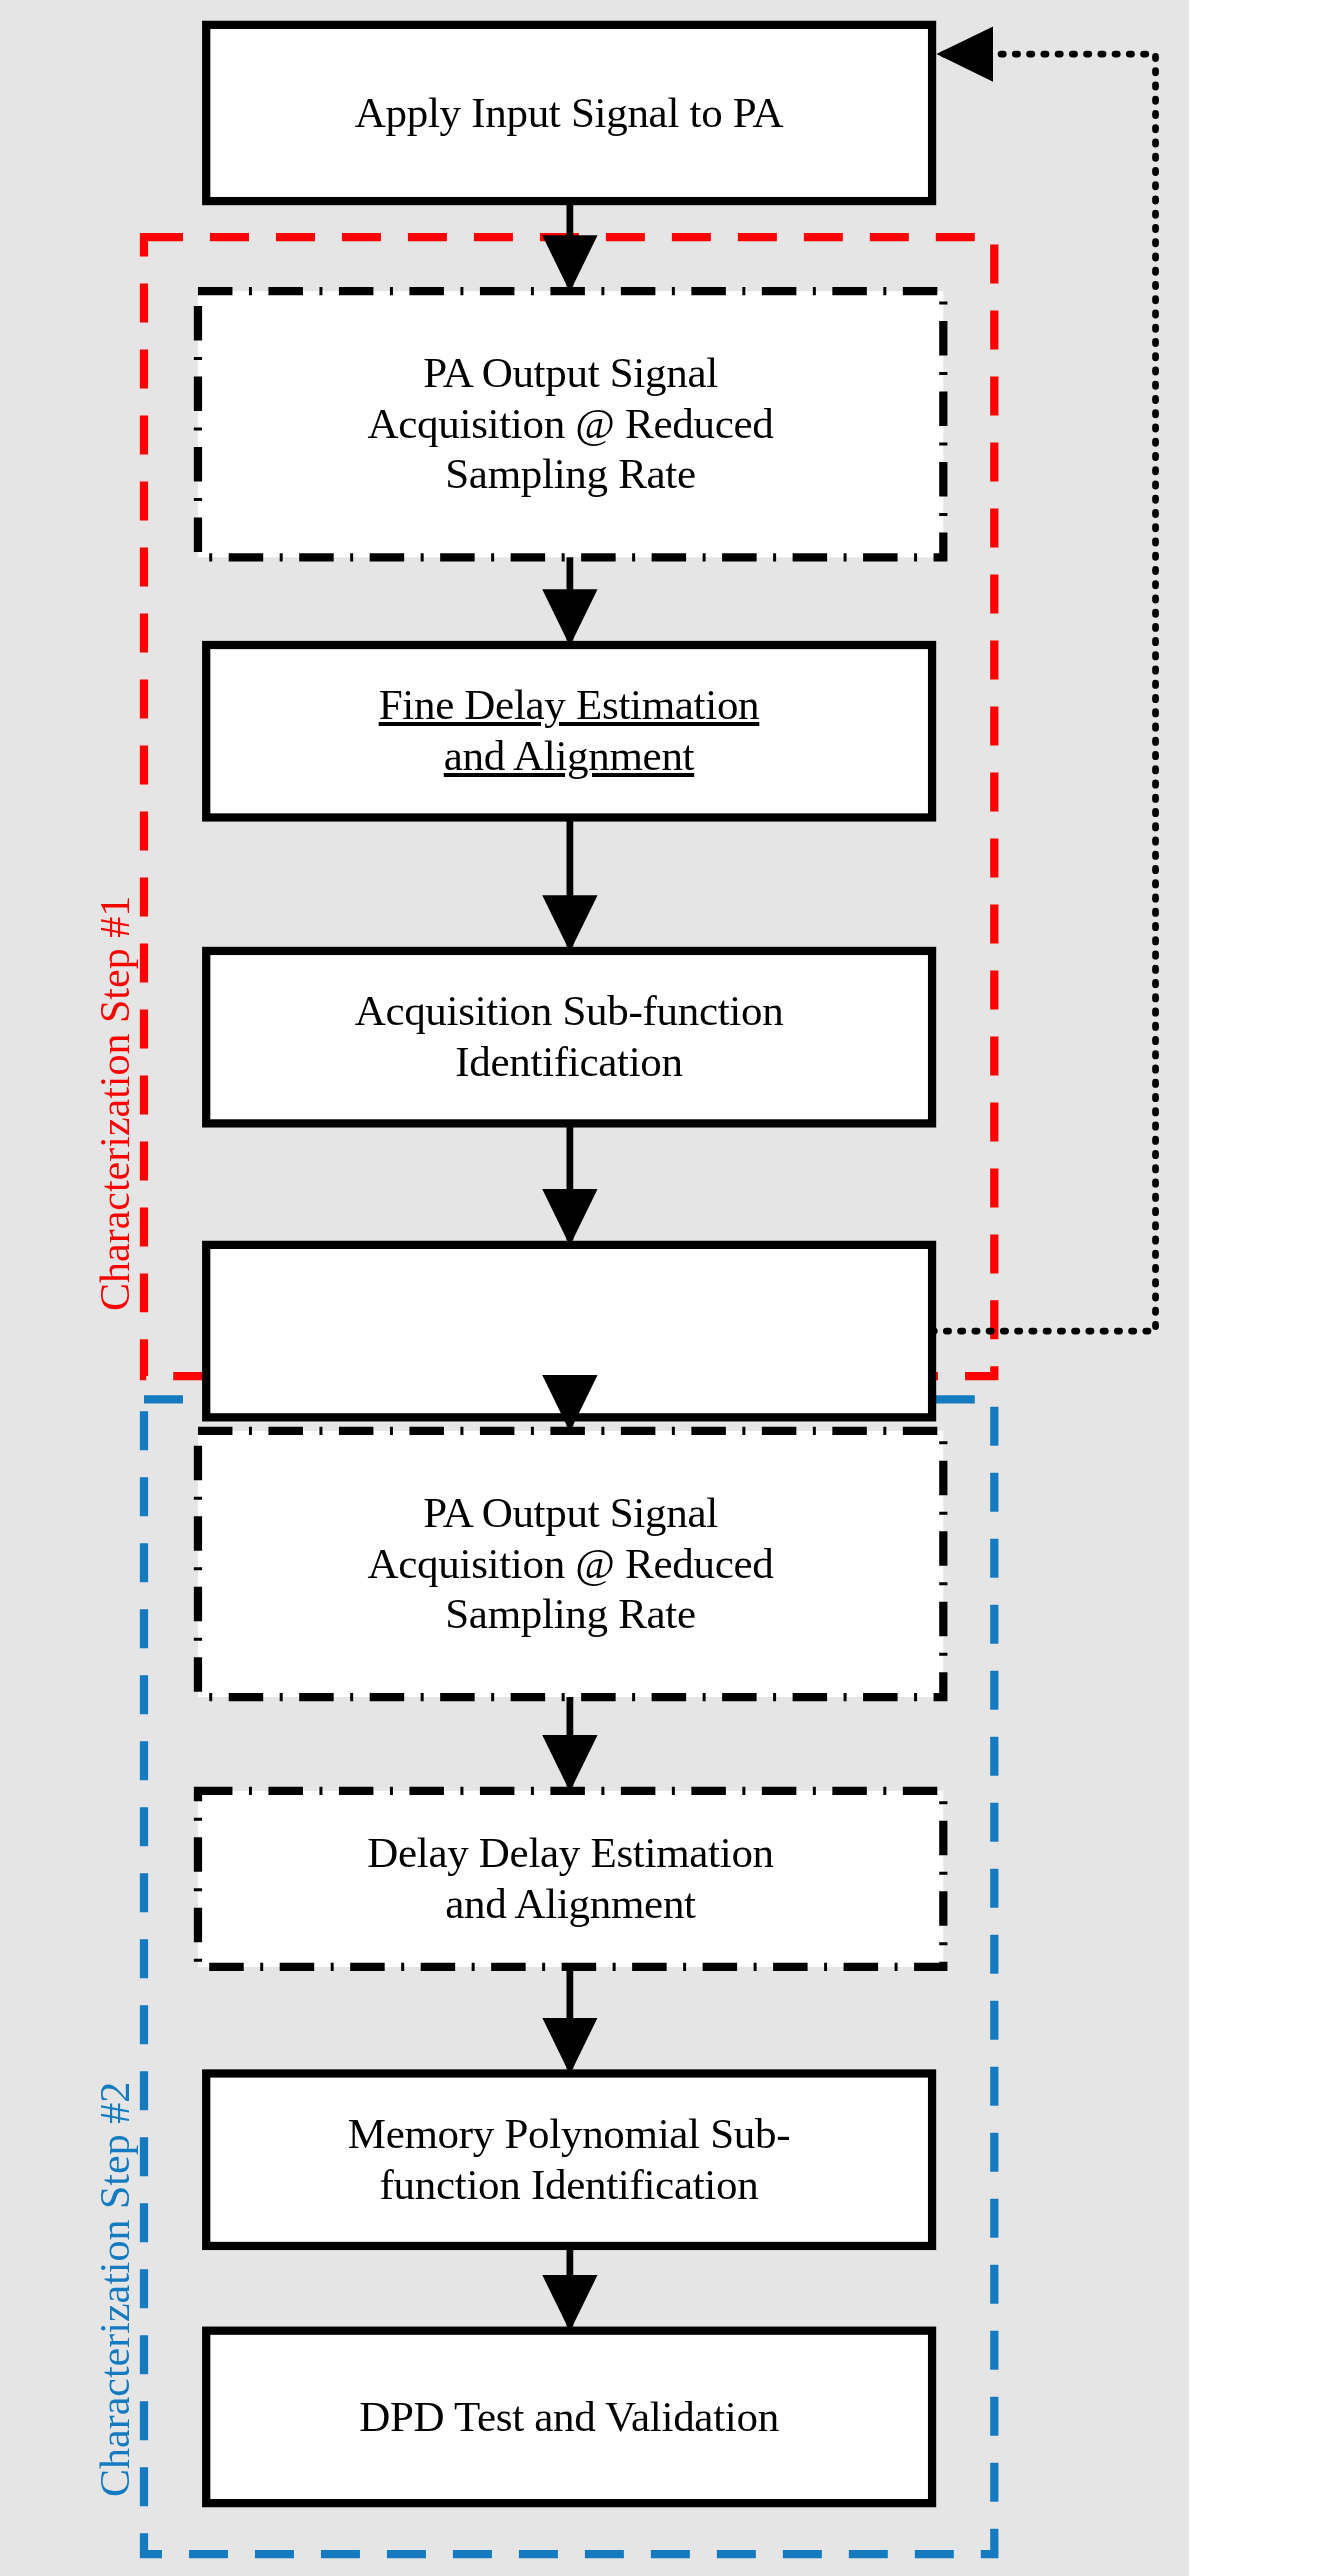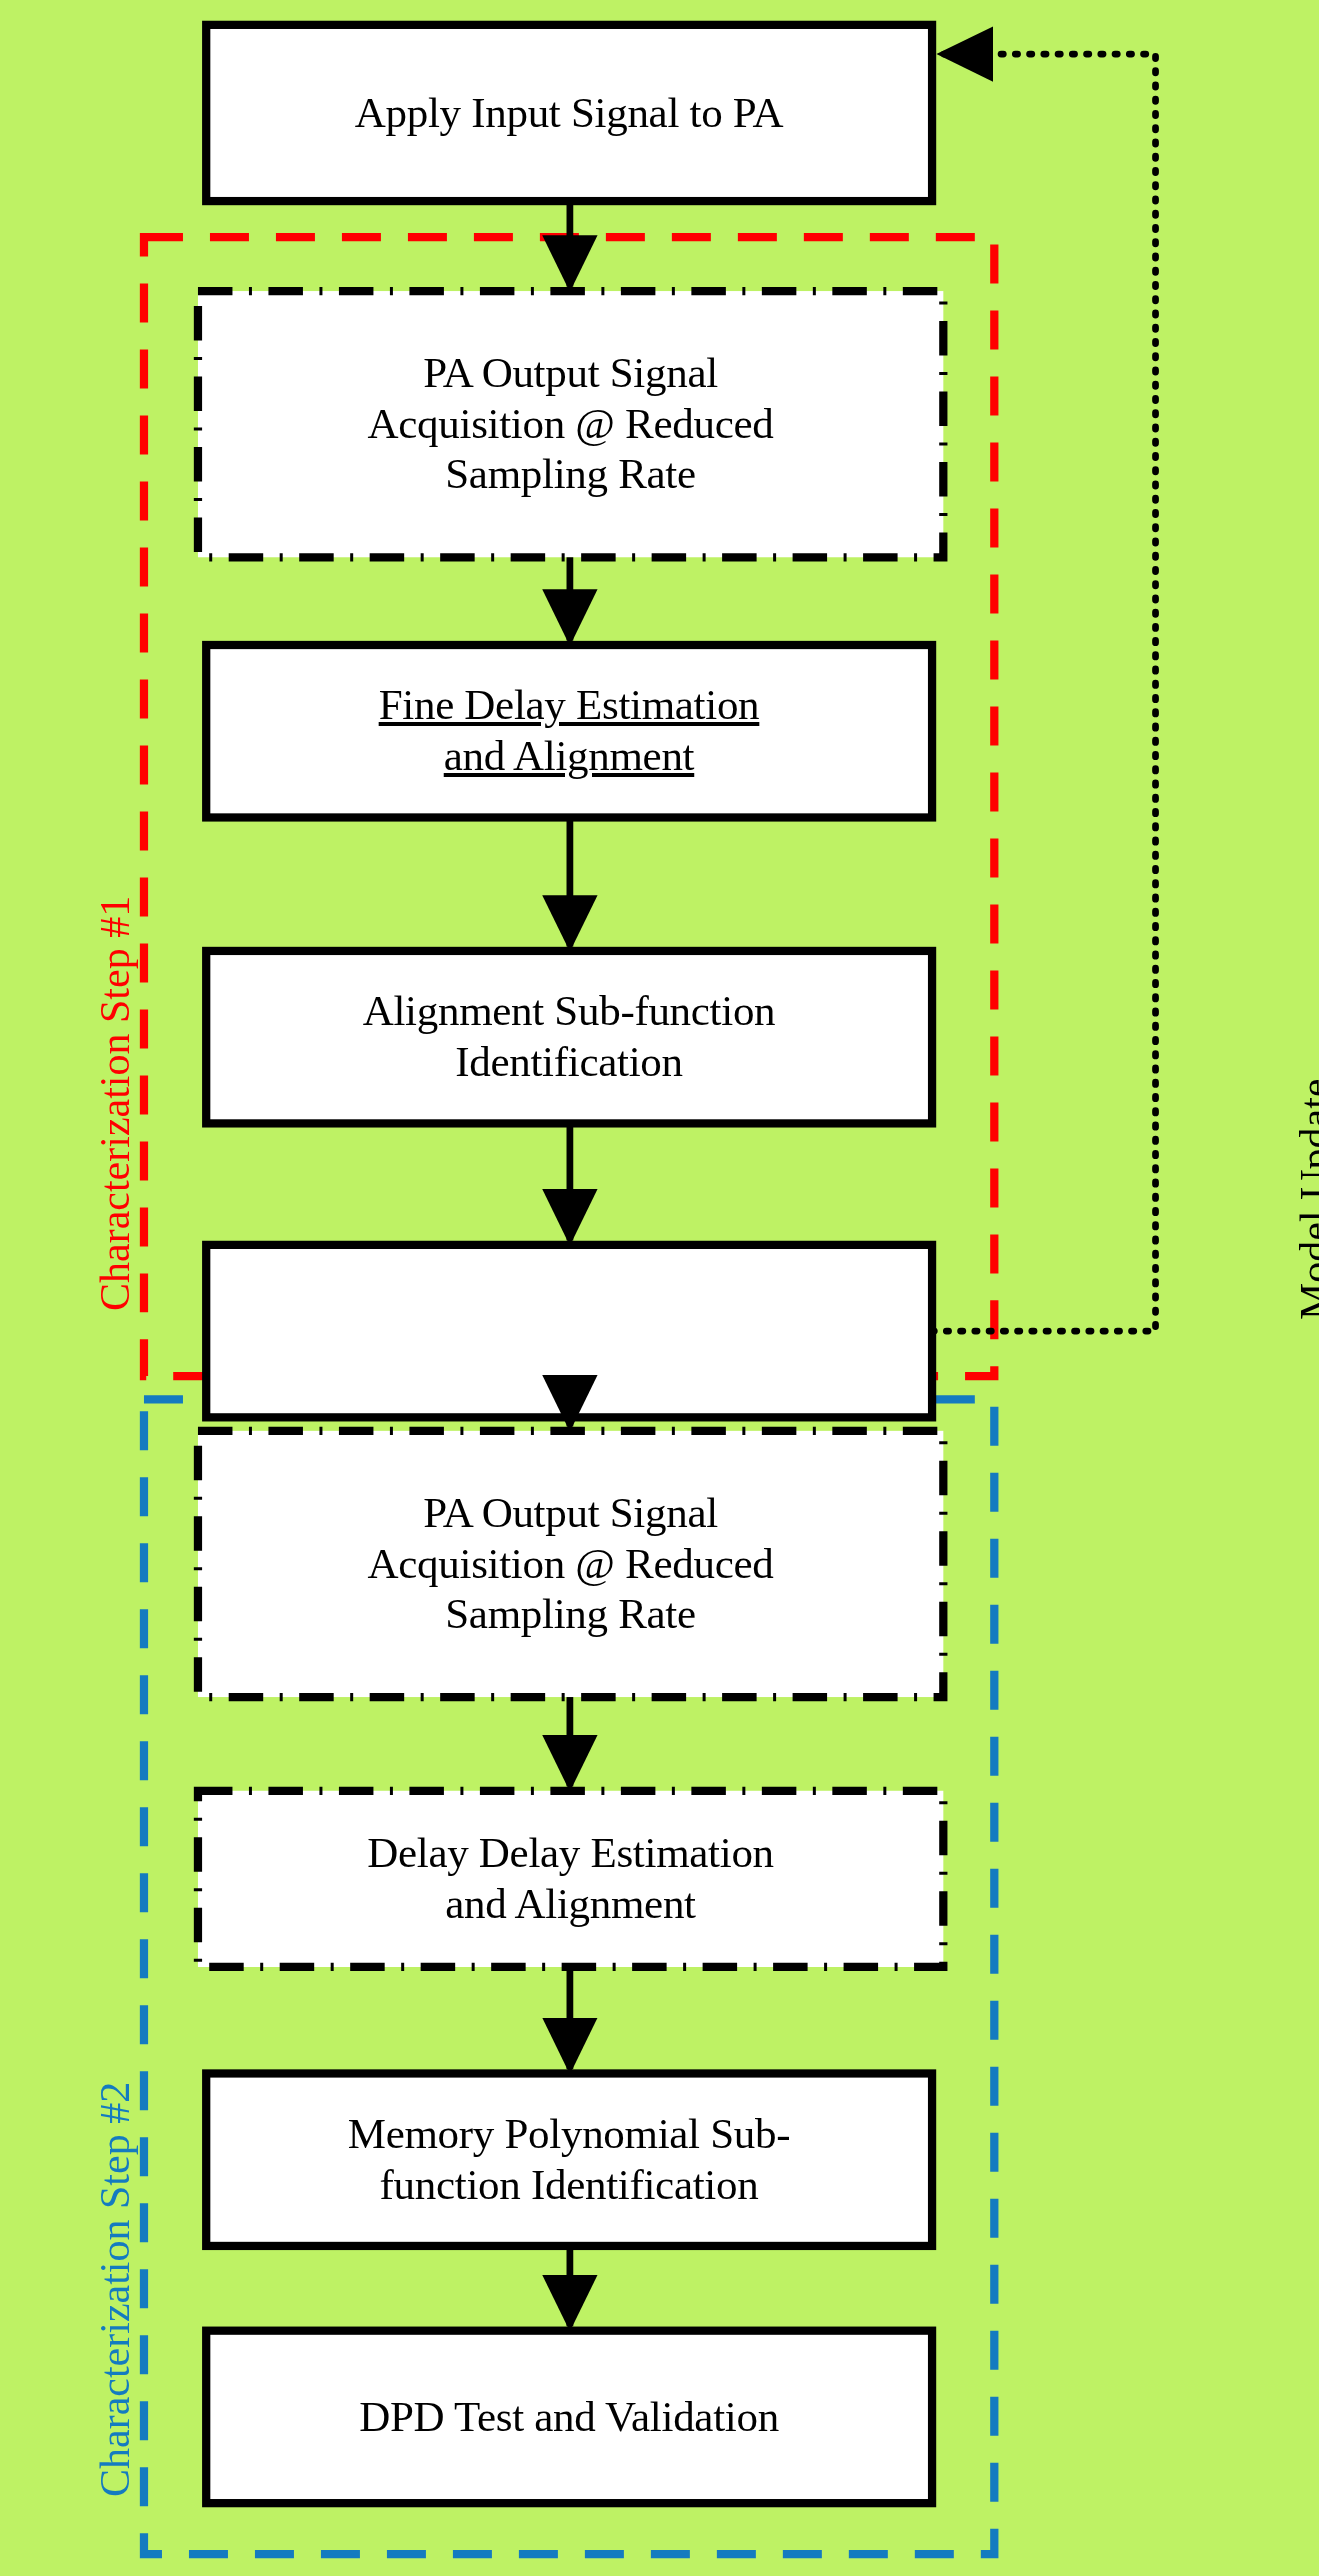--- a/index.html
+++ b/index.html
@@ -2,23 +2,23 @@
 <html style="font-size:12px"><head>
 <meta charset="utf-8">
 <style>
   html, body {
     margin: 0;
     padding: 0;
     background: #ffffff;
   }
   #canvas {
     position: relative;
-    width: 1319px;
+    width: 1189px;
     height: 2576px;
-    background: #bef264;
+    background: #e5e5e5;
     font-family: "Liberation Serif", "DejaVu Serif", serif;
     overflow: hidden;
   }
   svg.layer {
     position: absolute;
     top: 0;
     left: 0;
     width: 1319px;
     height: 2576px;
   }
@@ -106,21 +106,21 @@
 
   <div class="node-label" style="left:206px; top:25px; width:726px; height:176px;">Apply Input Signal to PA</div>
 
   <div class="node-label" style="left:198px; top:291px; width:745px; height:266px;">PA Output Signal
 Acquisition @ Reduced
 Sampling Rate</div>
 
   <div class="node-label" style="left:206px; top:645px; width:726px; height:172px;text-decoration:underline;">Fine Delay Estimation
 and Alignment</div>
 
-  <div class="node-label" style="left:206px; top:951px; width:726px; height:172px;">Alignment Sub-function
+  <div class="node-label" style="left:206px; top:951px; width:726px; height:172px;">Acquisition Sub-function
 Identification</div>
 
 
   <div class="node-label" style="left:198px; top:1431px; width:745px; height:266px;">PA Output Signal
 Acquisition @ Reduced
 Sampling Rate</div>
 
   <div class="node-label" style="left:198px; top:1791px; width:745px; height:176px;">Delay Delay Estimation
 and Alignment</div>
 

